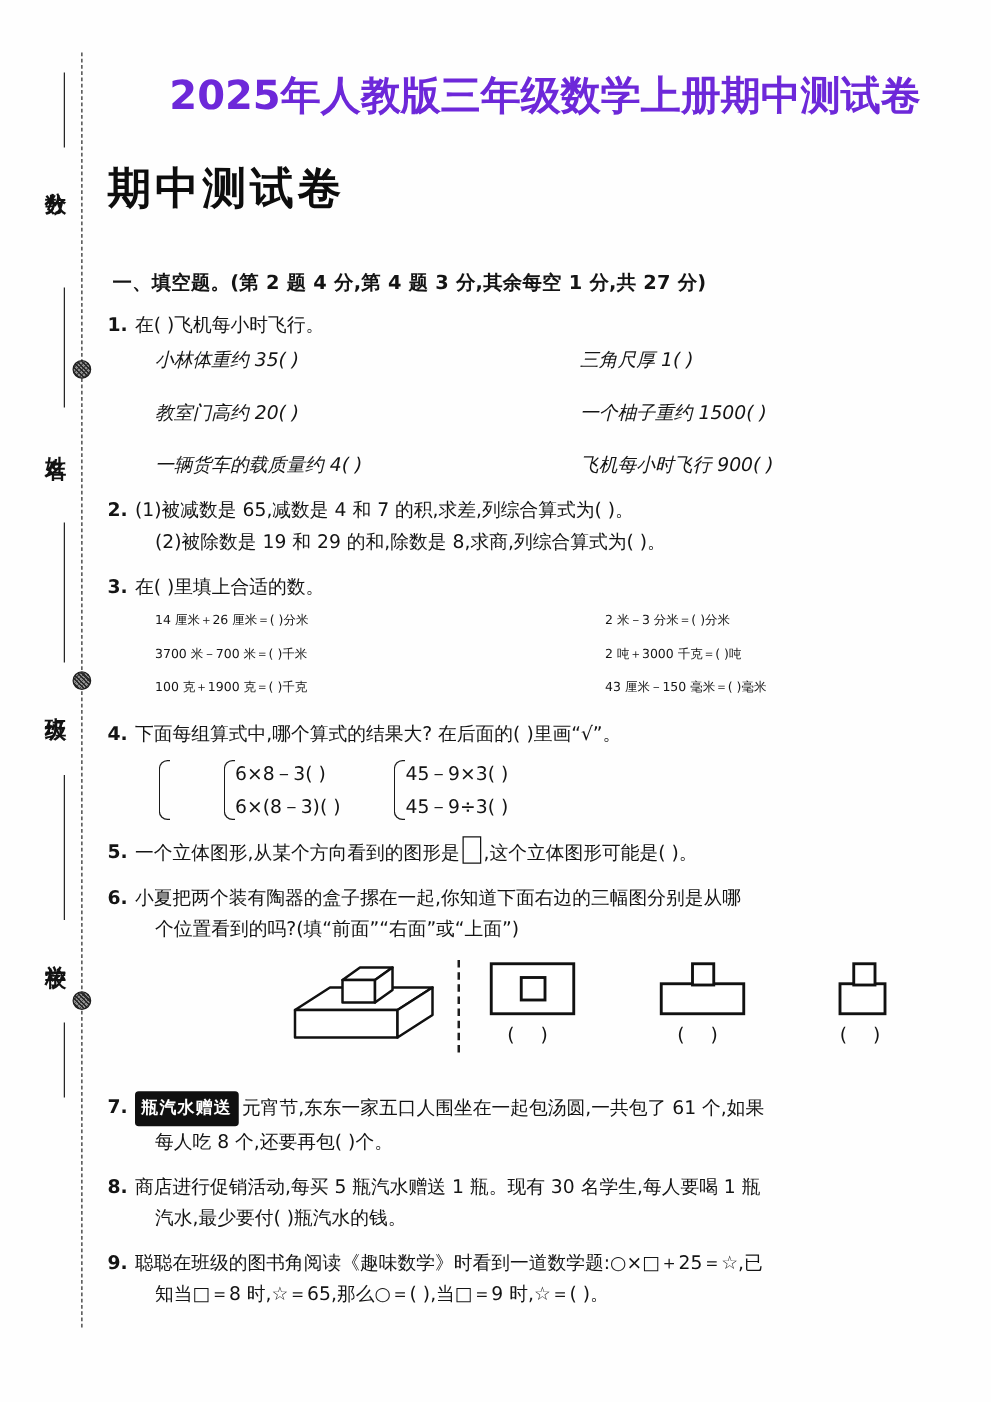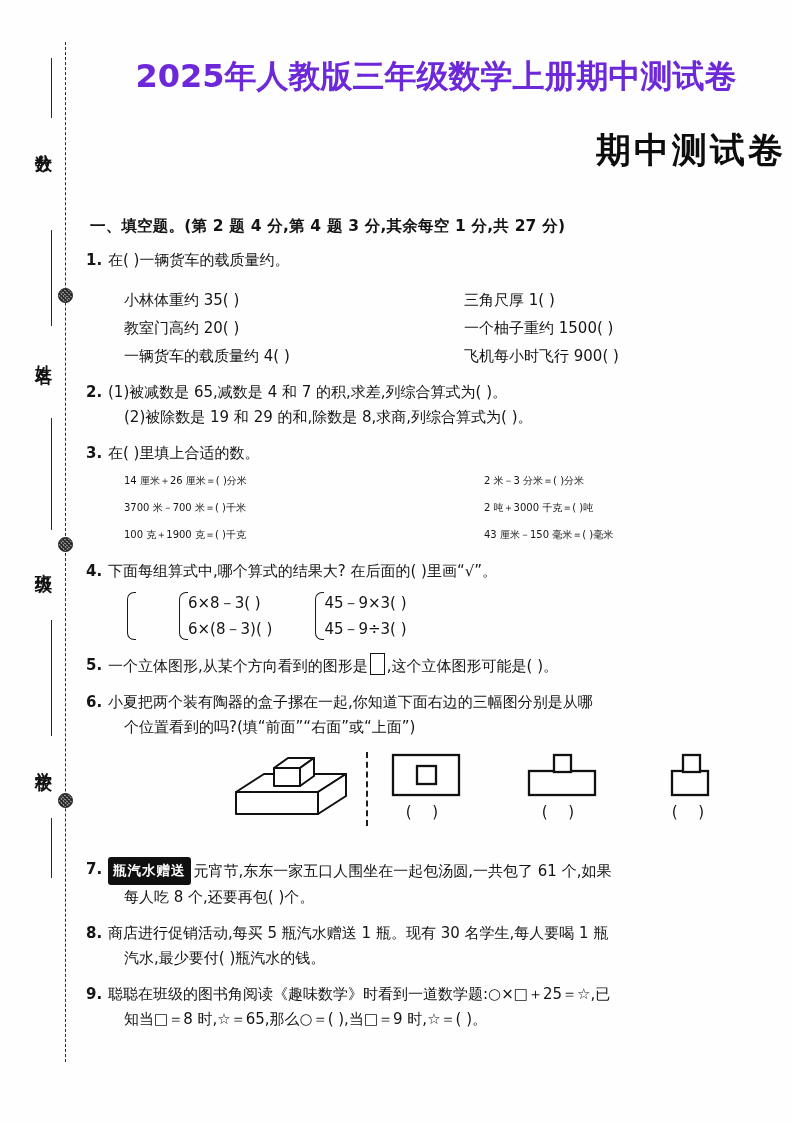--- a/index.html
+++ b/index.html
@@ -87,21 +87,21 @@
   .doc-title {
     text-align: center;
     font-weight: 700;
     font-size: 32px;
     letter-spacing: 0px;
     margin: 55px 0 0 0;
     color: #6d28d9;
     white-space: nowrap;
   }
   .paper-title {
-    text-align: right;
+    text-align: left;
     font-weight: 700;
     font-size: 35px;
     letter-spacing: 3px;
     margin: 28px 0 0 0;
     color: #0d0d0d;
   }
 
   .section-head {
     font-weight: 700;
     font-size: 15.5px;
@@ -122,23 +122,24 @@
     font-weight: 700;
     font-size: 15px;
   }
   .q-line { display: block; }
   .indent { padding-left: 16px; }
 
   
   .pairgrid {
     display: grid;
     grid-template-columns: 340px 1fr;
-    row-gap: 2px;
+    row-gap: 16px;
     padding-left: 16px;
-    margin-top: 14px;
+    margin-top: 2px;
+    font-style: italic;
   }
   .pairgrid > div { font-size: 15px; line-height: 26px; white-space: nowrap; }
 
   .eqgrid {
     display: grid;
     grid-template-columns: 360px 1fr;
     row-gap: 1px;
     padding-left: 16px;
     margin-top: 2px;
   }
@@ -245,21 +246,21 @@
 
   <div class="content">
 
     <div class="doc-title">2025年人教版三年级数学上册期中测试卷</div>
     <div class="paper-title">期中测试卷</div>
 
     <div class="section-head">一、填空题。(第 2 题 4 分,第 4 题 3 分,其余每空 1 分,共 27 分)</div>
 
     <div class="q">
       <span class="num">1.</span>
-      <span class="q-line">在(      )一辆货车的载质量约。</span>
+      <span class="q-line">在(      )飞机每小时飞行。</span>
       <div class="pairgrid">
         <div>小林体重约 35(       )</div>
         <div>三角尺厚 1(       )</div>
         <div>教室门高约 20(       )</div>
         <div>一个柚子重约 1500(        )</div>
         <div>一辆货车的载质量约 4(       )</div>
         <div>飞机每小时飞行 900(       )</div>
       </div>
     </div>
 

